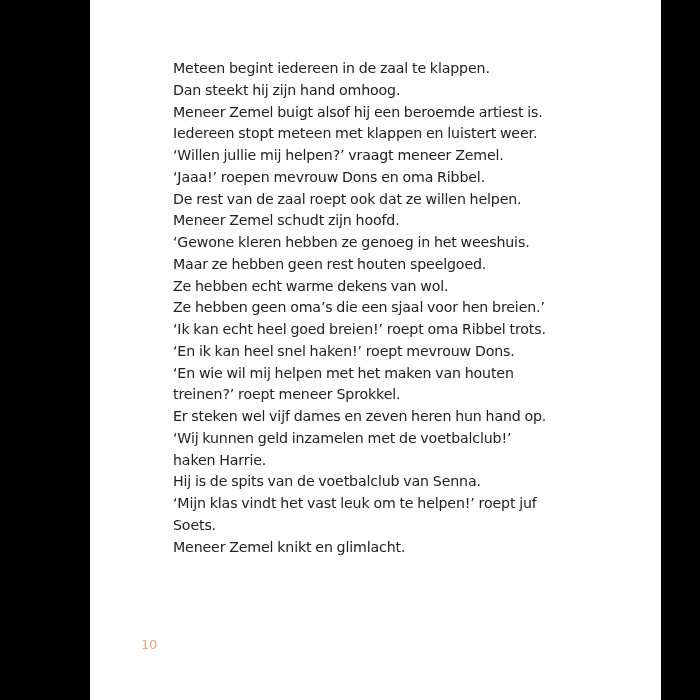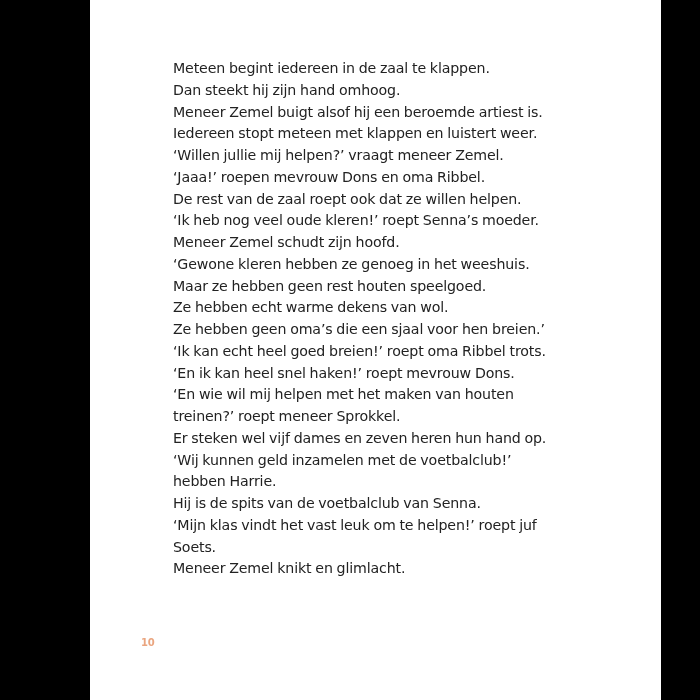--- a/index.html
+++ b/index.html
@@ -32,50 +32,49 @@
     }
     .line {
       display: block;
       white-space: nowrap;
     }
     .page-number {
       position: absolute;
       left: 51px;
       top: 637px;
       font-family: "DejaVu Sans", sans-serif;
-      font-weight: bold;
-      font-size: 10px;
+      font-weight: normal;
+      font-size: 13px;
       color: #eaa57f;
       letter-spacing: -0.3px;
     }
   </style>
 </head>
 <body>
 
 <div class="page">
   <div class="text-block">
     <span class="line">Meteen begint iedereen in de zaal te klappen.</span>
     <span class="line">Dan steekt hij zijn hand omhoog.</span>
     <span class="line">Meneer Zemel buigt alsof hij een beroemde artiest is.</span>
     <span class="line">Iedereen stopt meteen met klappen en luistert weer.</span>
     <span class="line">‘Willen jullie mij helpen?’ vraagt meneer Zemel.</span>
     <span class="line">‘Jaaa!’ roepen mevrouw Dons en oma Ribbel.</span>
     <span class="line">De rest van de zaal roept ook dat ze willen helpen.</span>
-    <span class="line">‘Ik heb nog veel oude kleren!’ roept Senna’s moeder.</span>
     <span class="line">Meneer Zemel schudt zijn hoofd.</span>
     <span class="line">‘Gewone kleren hebben ze genoeg in het weeshuis.</span>
     <span class="line">Maar ze hebben geen rest houten speelgoed.</span>
     <span class="line">Ze hebben echt warme dekens van wol.</span>
     <span class="line">Ze hebben geen oma’s die een sjaal voor hen breien.’</span>
     <span class="line">‘Ik kan echt heel goed breien!’ roept oma Ribbel trots.</span>
     <span class="line">‘En ik kan heel snel haken!’ roept mevrouw Dons.</span>
     <span class="line">‘En wie wil mij helpen met het maken van houten</span>
     <span class="line">treinen?’ roept meneer Sprokkel.</span>
     <span class="line">Er steken wel vijf dames en zeven heren hun hand op.</span>
     <span class="line">‘Wij kunnen geld inzamelen met de voetbalclub!’</span>
-    <span class="line">hebben Harrie.</span>
+    <span class="line">haken Harrie.</span>
     <span class="line">Hij is de spits van de voetbalclub van Senna.</span>
     <span class="line">‘Mijn klas vindt het vast leuk om te helpen!’ roept juf</span>
     <span class="line">Soets.</span>
     <span class="line">Meneer Zemel knikt en glimlacht.</span>
   </div>
   <div class="page-number">10</div>
 </div>
 
 </body></html>

